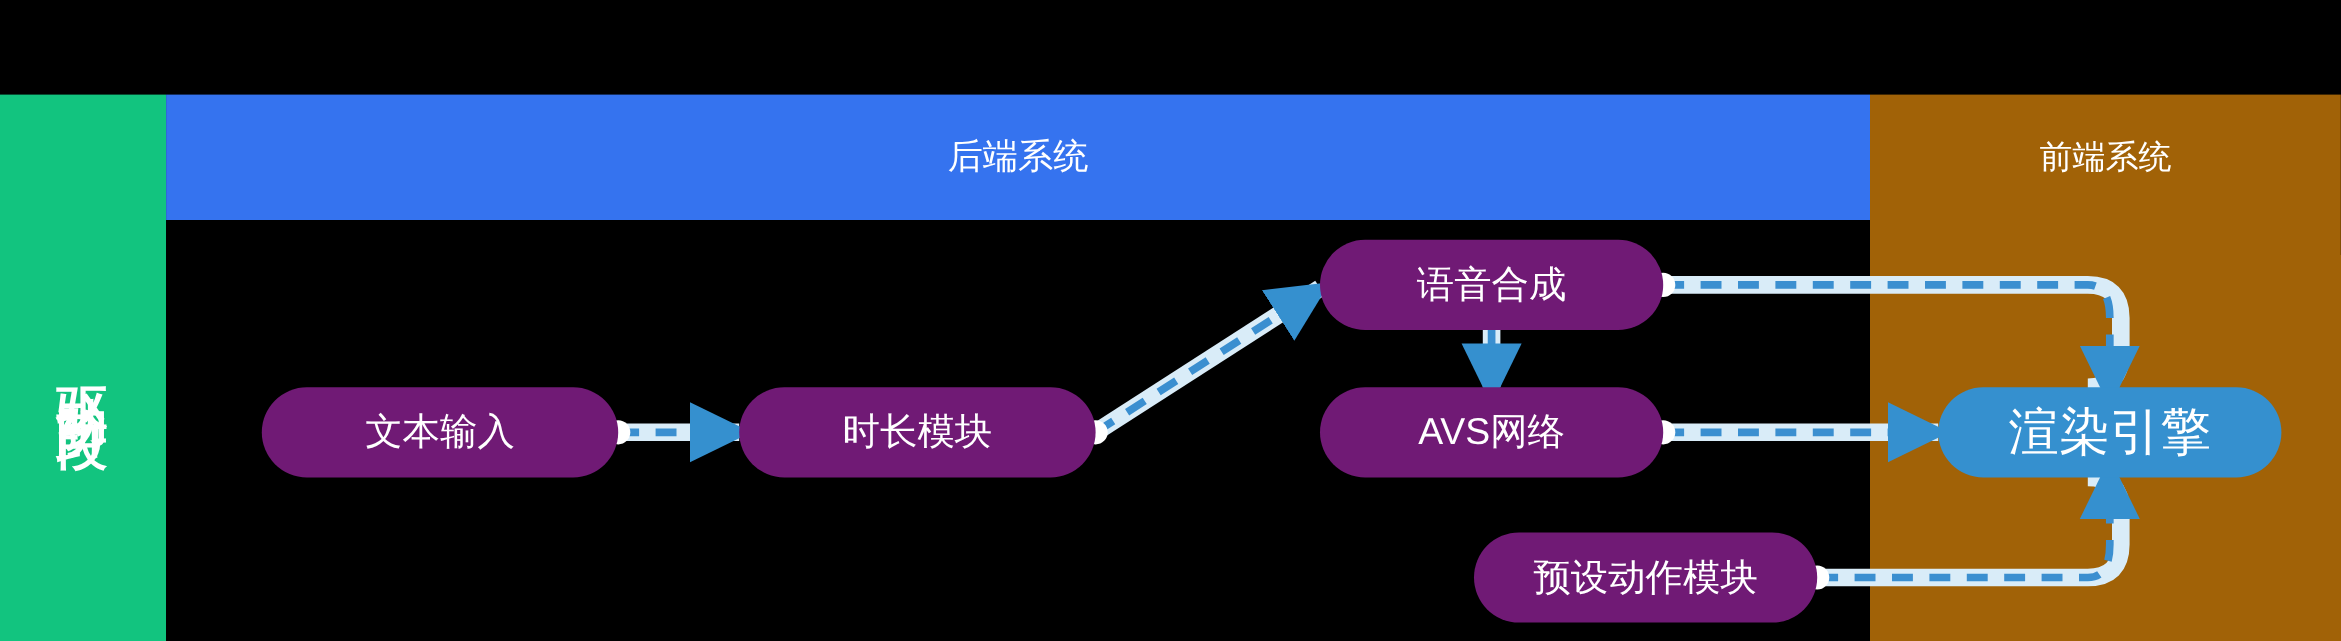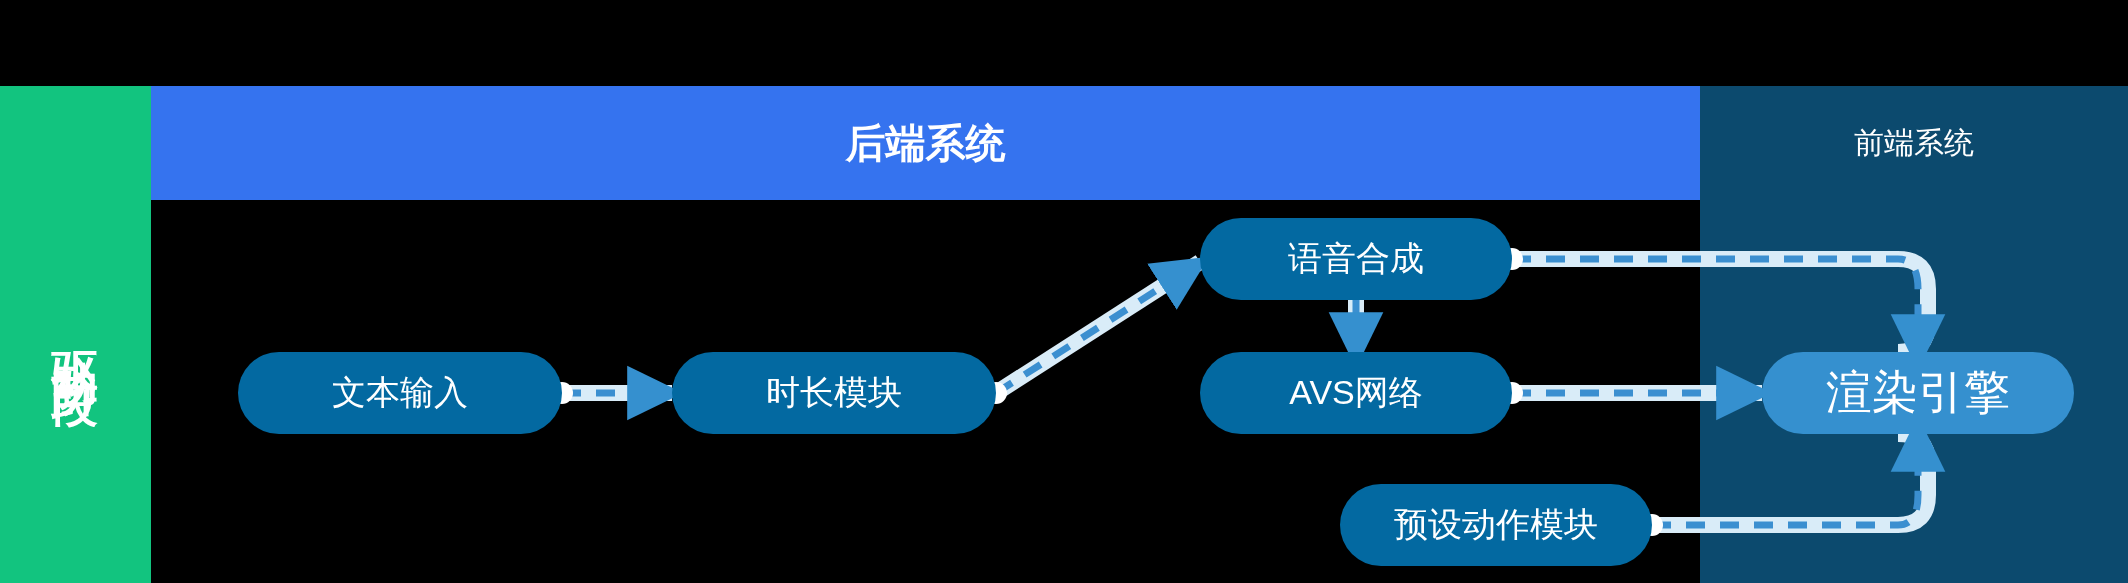--- a/index.html
+++ b/index.html
@@ -33,26 +33,26 @@
     writing-mode:vertical-rl;text-orientation:upright;
     letter-spacing:10px;line-height:1.05;
   }
 
   
   .backend-band{
     position:absolute;left:151px;top:86px;width:1549px;height:114px;
     background:#3573ef;
     display:flex;align-items:center;justify-content:center;
   }
-  .backend-band-text{color:#ffffff;font-size:40px;font-weight:bold;}
+  .backend-band-text{color:#ffffff;font-size:32px;font-weight:normal;}
 
   
   .frontend-panel{
     position:absolute;left:1700px;top:86px;width:428px;height:497px;
-    background:#0c4a6e;
+    background:#a16207;
   }
   .frontend-band{
     position:absolute;left:0;top:0;width:428px;height:114px;
     display:flex;align-items:center;justify-content:center;
   }
   .frontend-band-text{color:#ffffff;font-size:30px;font-weight:normal;}
 
   
   .backend-canvas{
     position:absolute;left:151px;top:200px;width:1549px;height:383px;
@@ -64,21 +64,21 @@
 
   
   .node{
     position:absolute;
     display:flex;align-items:center;justify-content:center;
     border-radius:999px;
     color:#ffffff;
     box-sizing:border-box;
     white-space:nowrap;
   }
-  .node.backend{background:#0369a1;font-size:34px;}
+  .node.backend{background:#701a75;font-size:34px;}
   .node.frontend{background:#3590cf;font-size:46px;}
 
   .n-text{position:absolute;left:0;top:0;width:100%;height:100%;
           display:flex;align-items:center;justify-content:center;}
 
   
   #node-text-input   {left:238px; top:352px; width:324px; height:82px;}
   #node-duration     {left:672px; top:352px; width:324px; height:82px;}
   #node-tts          {left:1200px;top:218px; width:312px; height:82px;}
   #node-avs          {left:1200px;top:352px; width:312px; height:82px;}

